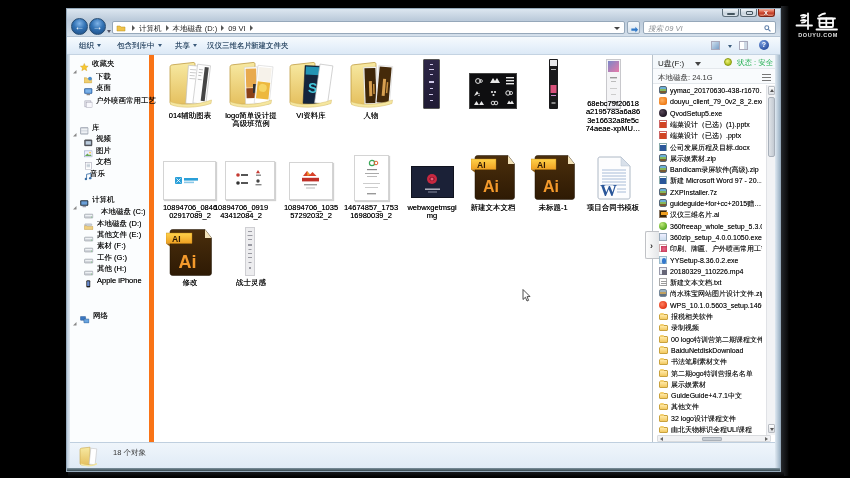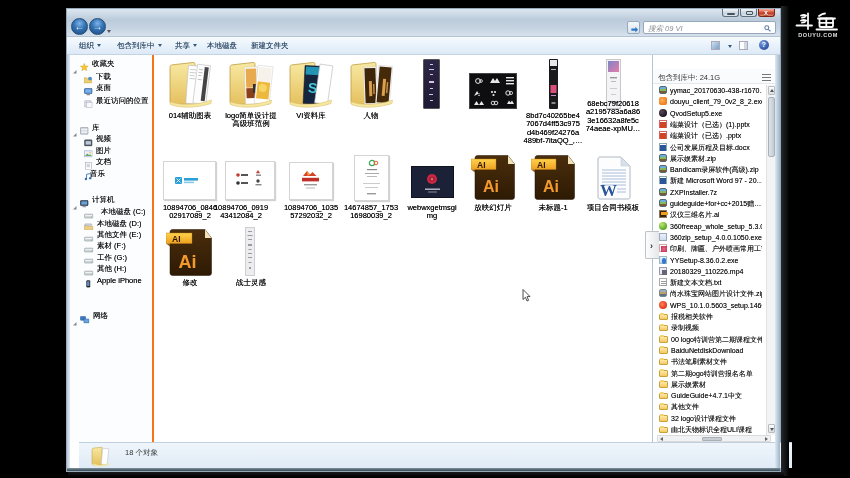--- a/index.html
+++ b/index.html
@@ -3,21 +3,21 @@
 <style>
 *{margin:0;padding:0;box-sizing:border-box}
 html,body{width:850px;height:478px;background:#000;overflow:hidden;font-family:"Liberation Sans",sans-serif}
 .ab{position:absolute}
 #stage{position:absolute;left:0;top:0;width:850px;height:478px;background:#000}
 
 #win{position:absolute;left:66px;top:8px;width:715px;height:464px;background:#fff;border:1px solid #95a9ba;box-shadow:2px 2px 4px rgba(0,0,0,.55)}
 #chrome{position:absolute;left:0;top:0;width:713px;height:28px;background:linear-gradient(180deg,#dce6f0 0%,#bccbdb 40%,#c5d3e1 70%,#d6e1ec 100%);border-bottom:1px solid #b4c4d4}
 #toolbar{position:absolute;left:0;top:28px;width:713px;height:18px;background:linear-gradient(180deg,#f6fafd 0%,#e9f2fb 50%,#dcE9f6 100%);border-bottom:1px solid #c4d3e2}
 #content{position:absolute;left:0;top:46px;width:713px;height:387px;background:#fff}
-#statusbar{position:absolute;left:12px;top:433px;width:713px;height:26px;background:linear-gradient(180deg,#eff5fb,#e0ebf6);border-top:1px solid #bfcfdf}
+#statusbar{position:absolute;left:0;top:433px;width:713px;height:26px;background:linear-gradient(180deg,#eff5fb,#e0ebf6);border-top:1px solid #bfcfdf}
 #botborder{position:absolute;left:0;top:459px;width:713px;height:3px;background:linear-gradient(180deg,#7e939f,#36474e)}
 
 .cap{position:absolute;top:0;height:8px;border:1px solid #5e6e7a;border-top:none;border-radius:0 0 3px 3px}
 #bmin{left:655px;width:17px;background:linear-gradient(180deg,#f2f6f9,#c9d4de 60%,#dde5ec)}
 #bmax{left:673px;width:17px;background:linear-gradient(180deg,#f2f6f9,#c9d4de 60%,#dde5ec)}
 #bclose{left:691px;width:17px;background:linear-gradient(180deg,#f2b5a5 0%,#d9593f 45%,#c03a25 60%,#e08a70 100%);border-color:#7c2417}
 #bmin i{position:absolute;left:4px;top:3.5px;width:8px;height:2px;background:#44555f;border-radius:1px}
 #bmax i{position:absolute;left:4.5px;top:1.5px;width:7px;height:4px;border:1.5px solid #44555f;border-radius:1px}
 #bclose i{position:absolute;left:5px;top:0px;color:#fff;font-size:7px;font-weight:bold;font-style:normal;line-height:7px;text-shadow:0 1px 1px #7c2417}
 
@@ -29,21 +29,21 @@
 .field{position:absolute;background:#fff;border:1px solid #96a8ba;border-radius:2px}
 #addr{left:45px;top:12px;width:513px;height:13px}
 #refresh{position:absolute;left:560px;top:12px;width:13px;height:13px;background:linear-gradient(180deg,#f4f8fb,#d9e4ee);border:1px solid #96a8ba;border-radius:2px}
 #search{left:576px;top:12px;width:133px;height:13px}
 .bc{font-size:7.5px;color:#222;line-height:11px;white-space:nowrap}
 .bsep{display:inline-block;width:0;height:0;border-left:3px solid #555;border-top:3px solid transparent;border-bottom:3px solid transparent;margin:0 4px 0 4px}
 
 .tbt{position:absolute;top:4px;font-size:7.5px;color:#1e3c5a;white-space:nowrap;text-shadow:0 0 .5px rgba(30,60,90,.55)}
 .dar{display:inline-block;width:0;height:0;border-top:3px solid #3a5a7a;border-left:2.5px solid transparent;border-right:2.5px solid transparent;margin-left:3px;vertical-align:1px}
 
-#navpane{position:absolute;left:0;top:0;width:87px;height:387px;background:#fbfdfe;border-right:2px solid #f97316}
+#navpane{position:absolute;left:0;top:0;width:87px;height:387px;background:#fbfdfe;border-right:5px solid #f97316}
 .ni{position:absolute;font-size:7.5px;color:#000;white-space:nowrap;line-height:9px;text-shadow:0 0 .5px rgba(0,0,0,.6)}
 .nico{position:absolute;width:9px;height:9px}
 .nico svg{transform:scale(.86);transform-origin:0 0}
 
 .lbl{position:absolute;width:60px;text-align:center;font-size:7.5px;line-height:8.4px;color:#000;text-shadow:0 0 .5px rgba(0,0,0,.75)}
 
 #rpanel{position:absolute;left:585px;top:0;width:123px;height:387px;background:#fff;border-left:1px solid #b9c2ca}
 .rphead1{position:absolute;left:0;top:0;width:122px;height:14px;background:#f4f8fb;border-bottom:1px solid #e4e8ec}
 .rphead2{position:absolute;left:0;top:14px;width:122px;height:15px;background:#f9fbfd;border-bottom:1px solid #e4e8ec}
 .rli{position:absolute;left:6px;height:11px;font-size:7px;color:#111;text-shadow:0 0 .4px rgba(0,0,0,.6);white-space:nowrap;overflow:hidden;width:103px;line-height:11px}
@@ -85,36 +85,44 @@
    <div class="cap" id="bclose">
           <i>x</i>
         </div>
    <div class="navc" id="back">
           <span>←</span>
         </div>
    <div class="navc" id="fwd">
           <span>→</span>
         </div>
         <div class="ab" style="left:40px;top:21px;width:0;height:0;border-top:3px solid #556;border-left:2.5px solid transparent;border-right:2.5px solid transparent"></div>
+   <div class="field" id="addr">
+          <span class="bc" style="position:absolute;left:3px;top:1px">
+     <svg width="10" height="10" viewBox="0 0 10 10" style="vertical-align:-2px">
+              <path d="M1,3 L4,3 L5,4 L9,4 L9,8 L1,8 Z" fill="#f0c24a" stroke="#b8901e" stroke-width=".5"></path>
+            </svg>
+     <span class="bsep"></span>计算机<span class="bsep"></span>本地磁盘 (D:)<span class="bsep"></span>09 VI<span class="bsep"></span></span>
+          <span style="position:absolute;right:4px;top:5px;width:0;height:0;border-top:3.5px solid #444;border-left:3px solid transparent;border-right:3px solid transparent"></span>
+        </div>
    <div id="refresh"><svg width="9" height="9" viewBox="0 0 10 10" style="margin:2px 1.5px">
             <path d="M1.5,4 h4.5 l0,-2 l3,3.2 l-3,3.2 l0,-2 h-4.5 Z" fill="#2f78c8"></path>
           </svg></div>
    <div class="field" id="search">
           <span style="position:absolute;left:4px;top:1.5px;font-size:7.5px;color:#8a8f94;font-style:italic">搜索 09 VI</span>
      <svg width="7" height="7" viewBox="0 0 10 10" style="position:absolute;right:4px;top:2.5px">
             <circle cx="4" cy="4" r="2.8" fill="none" stroke="#5a7ba6" stroke-width="1.5"></circle>
             <line x1="6.2" y1="6.2" x2="9.2" y2="9.2" stroke="#5a7ba6" stroke-width="1.7"></line>
           </svg>
         </div>
  </div>
  <div id="toolbar">
    <div class="tbt" style="left:12px">组织<span class="dar"></span></div>
    <div class="tbt" style="left:50px">包含到库中<span class="dar"></span></div>
    <div class="tbt" style="left:108px">共享<span class="dar"></span></div>
-   <div class="tbt" style="left:140px">本地磁盘</div>
+   <div class="tbt" style="left:140px">汉仪三维名片</div>
    <div class="tbt" style="left:184px">新建文件夹</div>
    <div class="ab" style="left:644px;top:4px;width:9px;height:9px;border:1px solid #aab;background:linear-gradient(135deg,#cfe0ef,#7aa0c8)"></div>
    <div class="ab dar" style="left:658px;top:8px"></div>
    <div class="ab" style="left:672px;top:4px;width:9px;height:9px;border:1px solid #aab;background:linear-gradient(90deg,#fff 60%,#cdd8e4 60%)"></div>
    <div class="ab" style="left:692px;top:3px;width:10px;height:10px;border-radius:50%;background:radial-gradient(circle at 35% 30%,#7a9fe0,#2a4fa0 75%);color:#fff;font-size:7px;font-weight:bold;text-align:center;line-height:10px">?</div>
  </div>
  <div id="content">
 
 <div id="navpane">
           <div class="nico" style="left:13px;top:4px"><svg width="10" height="10" viewBox="0 0 10 10">
@@ -129,21 +137,21 @@
           <div class="nico" style="left:17px;top:28px"><svg width="10" height="9" viewBox="0 0 10 9">
               <rect x="0.5" y="0.5" width="9" height="6" rx="1" fill="#3a77c2" stroke="#1d4c86" stroke-width=".6"></rect>
               <rect x="1.5" y="1.5" width="7" height="4" fill="#7db3e8"></rect>
               <rect x="3" y="7" width="4" height="1.5" fill="#888"></rect>
             </svg></div>
           <div class="ni" style="left:29px;top:28px">桌面</div>
           <div class="nico" style="left:17px;top:40px"><svg width="10" height="9" viewBox="0 0 10 9">
               <rect x="1" y="1" width="7" height="7" fill="#e8e8ee" stroke="#99a" stroke-width=".6"></rect>
               <rect x="2.5" y="2.5" width="7" height="6" fill="#f8f8fc" stroke="#99a" stroke-width=".6"></rect>
             </svg></div>
-          <div class="ni" style="left:29px;top:41px">最近访问的位置</div>
+          <div class="ni" style="left:29px;top:41px">户外喷画常用工艺</div>
           <div class="nico" style="left:13px;top:67px"><svg width="10" height="9" viewBox="0 0 10 9">
               <rect x="0.5" y="0.5" width="9" height="8" rx="1" fill="#c9ced6" stroke="#7a8494" stroke-width=".6"></rect>
               <rect x="1.5" y="2" width="7" height="2" fill="#eef1f5"></rect>
               <rect x="1.5" y="5" width="7" height="2" fill="#eef1f5"></rect>
             </svg></div>
           <div class="ni" style="left:25px;top:68px">库</div>
           <div class="nico" style="left:17px;top:79px"><svg width="10" height="9" viewBox="0 0 10 9">
               <rect x="0.5" y="1" width="9" height="7" rx="1" fill="#5a5f6a" stroke="#333" stroke-width=".5"></rect>
               <rect x="2" y="2.5" width="6" height="4" fill="#bcd"></rect>
             </svg></div>
@@ -356,21 +364,20 @@
                   <stop offset="1" stop-color="#e87aa8"></stop>
                 </linearGradient>
               </defs>
 <rect x="1" y="1" width="11" height="11" fill="url(#pg8)"></rect>
               <rect x="3" y="17" width="7" height="1.4" fill="#999"></rect>
               <rect x="4" y="21" width="5" height="1" fill="#bbb"></rect>
               <rect x="3" y="28" width="7" height="1" fill="#ccc"></rect>
               <rect x="4" y="34" width="5" height="1" fill="#ccc"></rect>
               <rect x="4" y="41" width="5" height="2" fill="#aaa"></rect>
             </svg></div>
-          <div class="lbl" style="left:456px;top:57px">8bd7c40265be4<br>7067d4ff53c975<br>d4b469f24276a<br>489bf-7itaQQ_,…</div>
           <div class="lbl" style="left:516px;top:45px">68ebc79f20618<br>a2195783a6a86<br>3e16632a8fe5c<br>74aeae-xpMU…</div>
           <div class="ab" style="left:96px;top:106px;width:53px;height:39px;background:#fff;border:1px solid #d4d4d4;box-shadow:1px 1px 1px rgba(0,0,0,.18)">
 <svg width="51" height="37" viewBox="0 0 51 37">
               <rect x="11" y="15" width="7" height="7" rx="1" fill="#2a9fd8"></rect>
               <path d="M12.5,16.5 l4,4 M12.5,20.5 l4,-4" stroke="#fff" stroke-width=".8"></path>
               <rect x="20" y="16" width="14" height="2.6" fill="#2a9fd8"></rect>
               <rect x="20" y="19.6" width="10" height="1.6" fill="#8ac8e8"></rect>
             </svg></div>
           <div class="ab" style="left:158px;top:106px;width:50px;height:39px;background:#fff;border:1px solid #d4d4d4;box-shadow:1px 1px 1px rgba(0,0,0,.18)">
 <svg width="48" height="37" viewBox="0 0 48 37">
@@ -430,21 +437,21 @@
               <path d="M1,3 C1,1.8 1.8,1 3,1 L24,1 L33,10 L33,41 C33,42.2 32.2,43 31,43 L3,43 C1.8,43 1,42.2 1,41 Z" fill="#fdfdfe" stroke="#9aa7b8" stroke-width=".8"></path>
               <path d="M24,1 L33,10 L24,10 Z" fill="#d8e0ea" stroke="#b8c4d2" stroke-width=".5"></path>
               <path d="M5,14 h24 M5,17 h24 M5,20 h24 M5,23 h24 M5,26 h24 M5,29 h24 M20,33 h9 M20,36 h9" stroke="#a8bcd8" stroke-width="1"></path>
               <text x="3" y="40" font-size="17" font-weight="bold" fill="#2b579a" font-family="Liberation Serif, serif">W</text>
             </svg></div>
           <div class="lbl" style="left:93px;top:149px">10894706_0846<br>02917089_2</div>
           <div class="lbl" style="left:144px;top:149px">10894706_0919<br>43412084_2</div>
           <div class="lbl" style="left:214px;top:149px">10894706_1035<br>57292032_2</div>
           <div class="lbl" style="left:274px;top:149px">14674857_1753<br>16980039_2</div>
           <div class="lbl" style="left:335px;top:149px">webwxgetmsgi<br>mg</div>
-          <div class="lbl" style="left:396px;top:149px">放映幻灯片</div>
+          <div class="lbl" style="left:396px;top:149px">新建文本文档</div>
           <div class="lbl" style="left:456px;top:149px">未标题-1</div>
           <div class="lbl" style="left:516px;top:149px">项目合同书模板</div>
           <div class="ab" style="left:99px;top:174px"><svg width="46" height="47" viewBox="0 0 46 47">
               <path d="M4,3 C4,1.5 5,.5 6.5,.5 L39,.5 L45.5,9 L45.5,44 C45.5,45.5 44.5,46.5 43,46.5 L6.5,46.5 C5,46.5 4,45.5 4,44 Z" fill="url(#aibody)" stroke="#1e1202" stroke-width=".5"></path>
               <path d="M39,.5 L45.5,9 L39,9 Z" fill="#f2e2b8"></path>
               <path d="M0,14.5 L4,14.5 L4,17.5 Z" fill="#8a5a10"></path>
               <rect x="0" y="4" width="26" height="10.5" fill="url(#airib)" stroke="#b87e14" stroke-width=".4"></rect>
               <text x="6" y="12.8" font-size="8.5" font-weight="bold" fill="#2e1a04" font-family="Liberation Sans, sans-serif">AI</text>
               <text x="12.6" y="38.54" font-size="18" font-weight="bold" fill="#f49a2c" font-family="Liberation Sans, sans-serif">Ai</text>
             </svg></div>
@@ -462,22 +469,28 @@
                 <rect x="3" y="39" width="2" height="2"></rect>
               </g>
             </svg></div>
           <div class="lbl" style="left:93px;top:224px">修改</div>
           <div class="lbl" style="left:154px;top:224px">战士灵感</div>
           <svg class="ab" style="left:455px;top:234px" width="9" height="13" viewBox="0 0 9 13">
             <path d="M1,0.5 L1,10.5 L3.4,8.3 L5,12 L6.6,11.3 L5,7.7 L8,7.5 Z" fill="#fff" stroke="#222" stroke-width=".8"></path>
           </svg>
         </div>
 <div id="rpanel">
+          <div class="rphead1">
+            <span style="position:absolute;left:5px;top:3px;font-size:8px;color:#222">U盘(F:)</span>
+<span style="position:absolute;left:42px;top:7px;width:0;height:0;border-top:4px solid #444;border-left:3px solid transparent;border-right:3px solid transparent"></span>
+<span style="position:absolute;left:71px;top:3px;width:8px;height:8px;border-radius:50%;background:radial-gradient(circle at 40% 35%,#eef27a,#b0c020 70%);border:.5px solid #8a9a14"></span>
+<span style="position:absolute;left:84px;top:3px;font-size:7.5px;color:#1fae4e">状态 : 安全</span>
+          </div>
           <div class="rphead2">
-            <span style="position:absolute;left:5px;top:4px;font-size:7.5px;color:#333">包含到库中: 24.1G</span>
+            <span style="position:absolute;left:5px;top:4px;font-size:7.5px;color:#333">本地磁盘: 24.1G</span>
 <span style="position:absolute;left:109px;top:5px;width:9px;height:1.4px;background:#777;box-shadow:0 3px 0 #777,0 6px 0 #777"></span>
           </div>
           <div class="rli" style="top:30.0px"><b class="i-arc"></b>yymac_20170630-438-r1670…</div>
           <div class="rli" style="top:41.3px"><b class="i-douyu"></b>douyu_client_79_0v2_8_2.exe</div>
           <div class="rli" style="top:52.6px"><b class="i-qvod"></b>QvodSetup5.exe</div>
           <div class="rli" style="top:63.9px"><b class="i-ppt"></b>端菜设计（已选）(1).pptx</div>
           <div class="rli" style="top:75.2px"><b class="i-ppt"></b>端菜设计（已选）.pptx</div>
           <div class="rli" style="top:86.5px"><b class="i-doc"></b>公司发展历程及目标.docx</div>
           <div class="rli" style="top:97.8px"><b class="i-arc"></b>展示娱素材.zip</div>
           <div class="rli" style="top:109.1px"><b class="i-arc"></b>Bandicam录屏软件(高级).zip</div>

